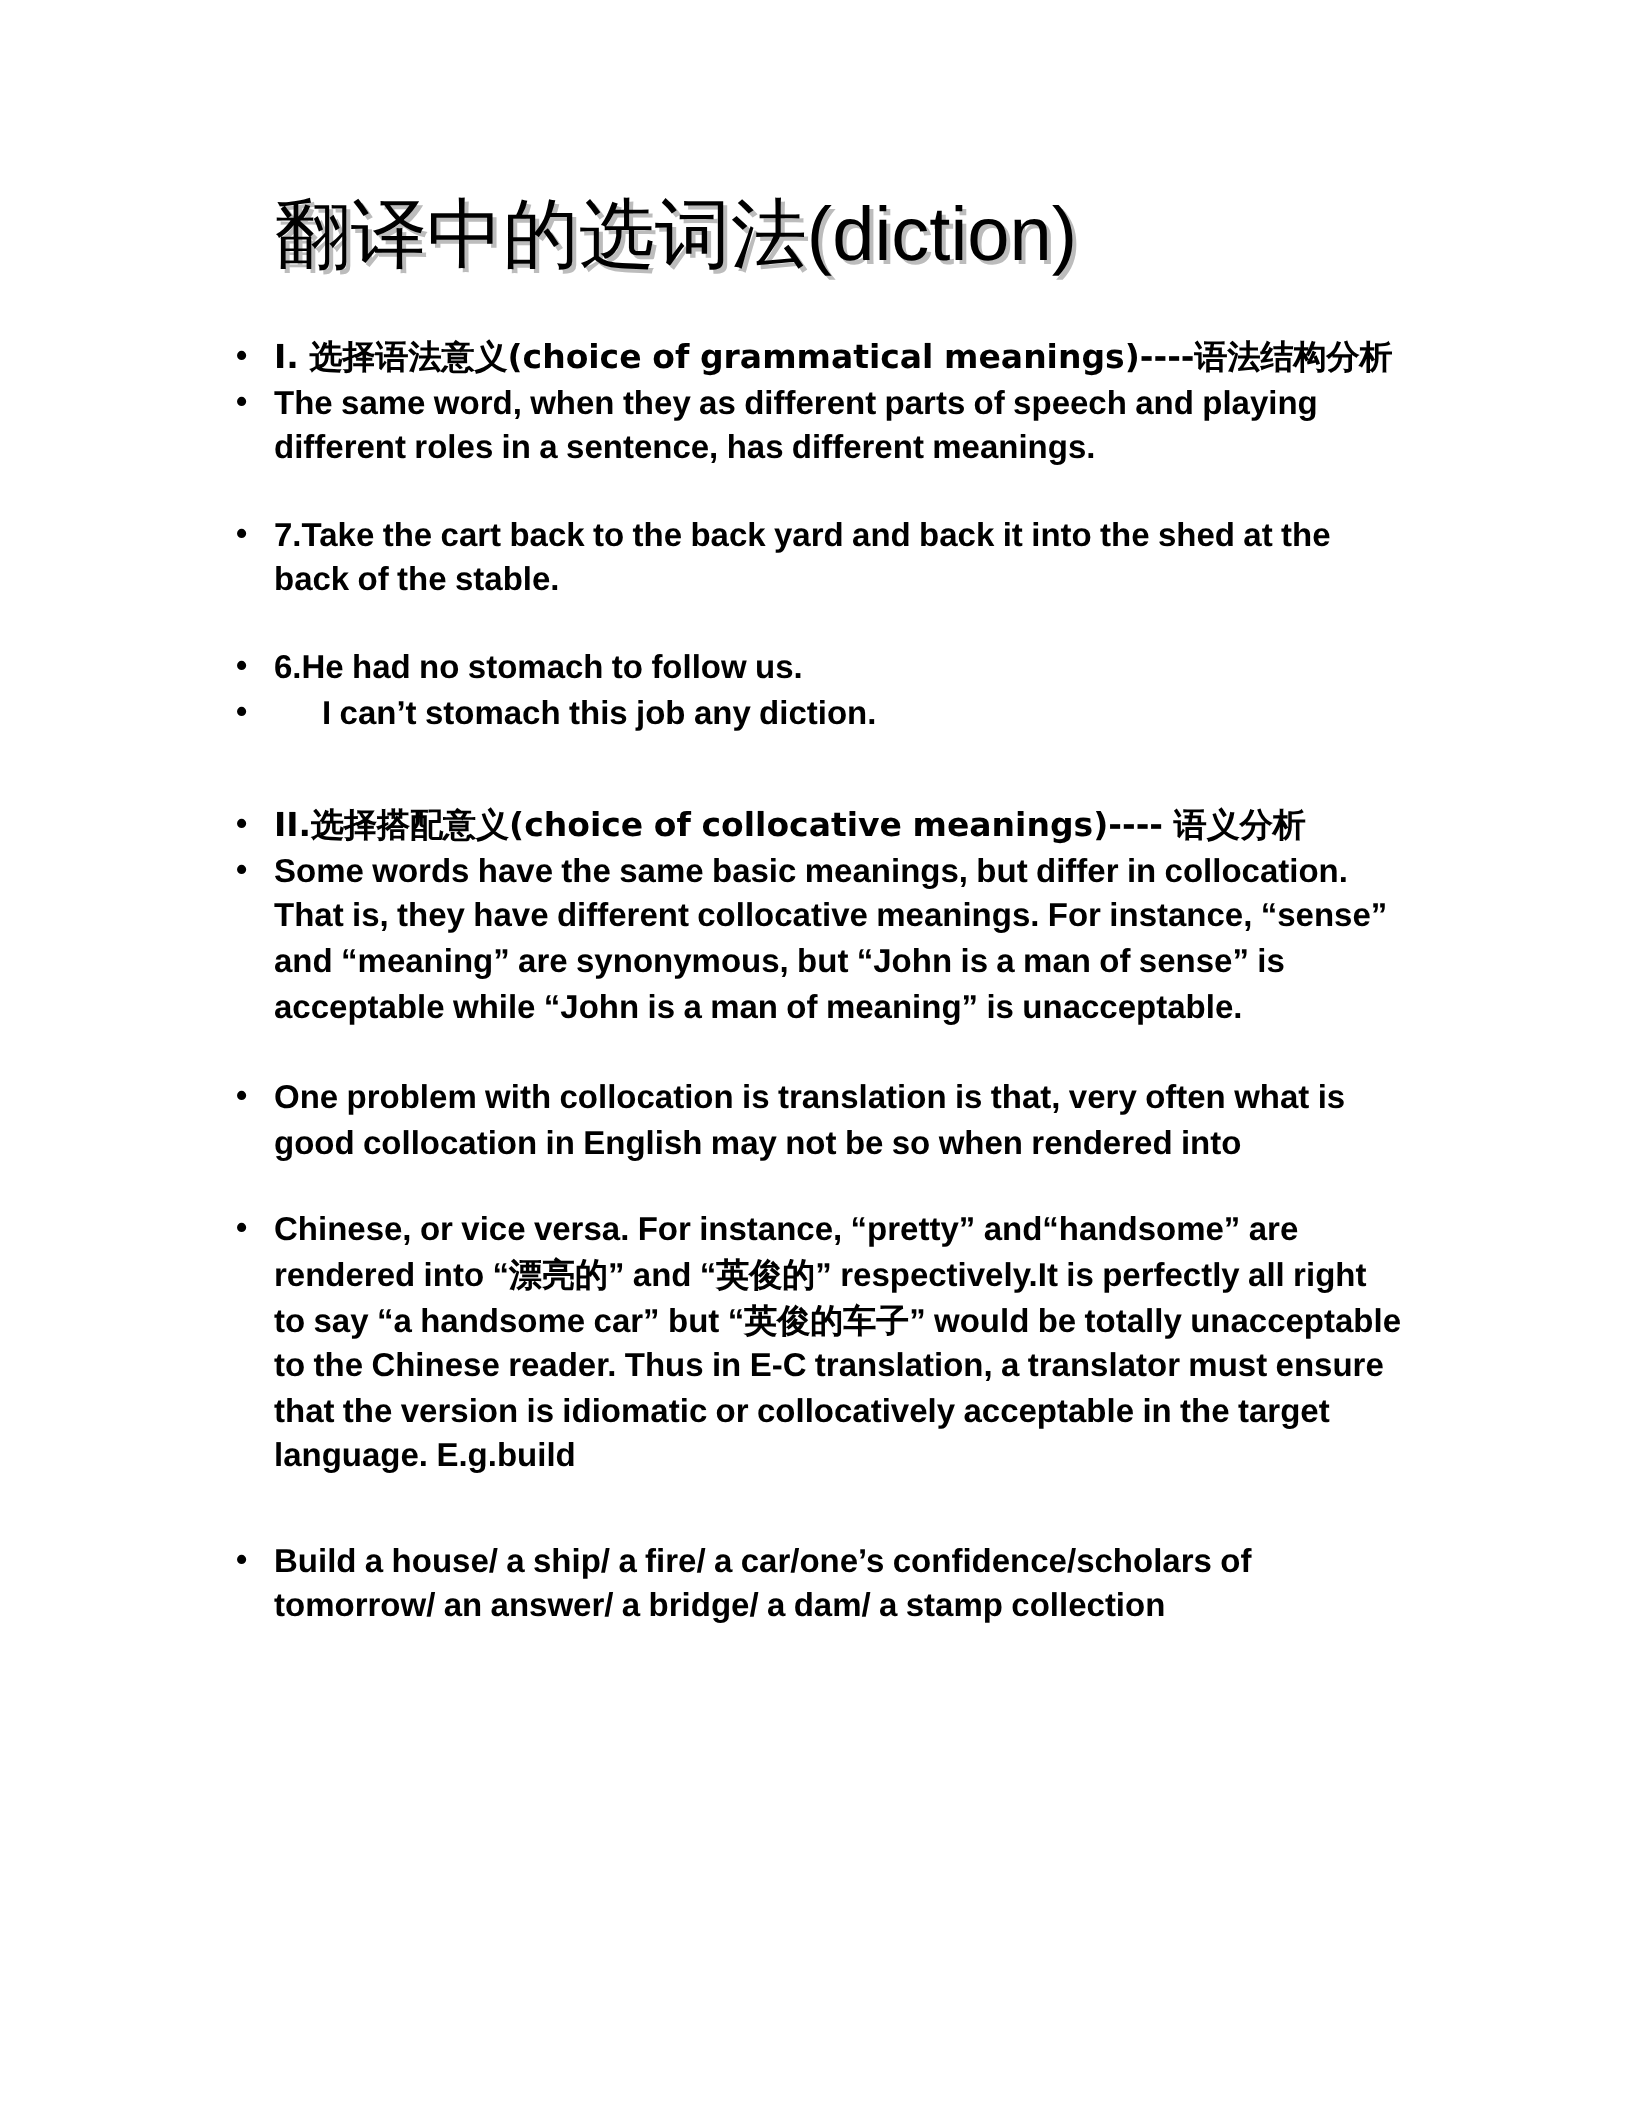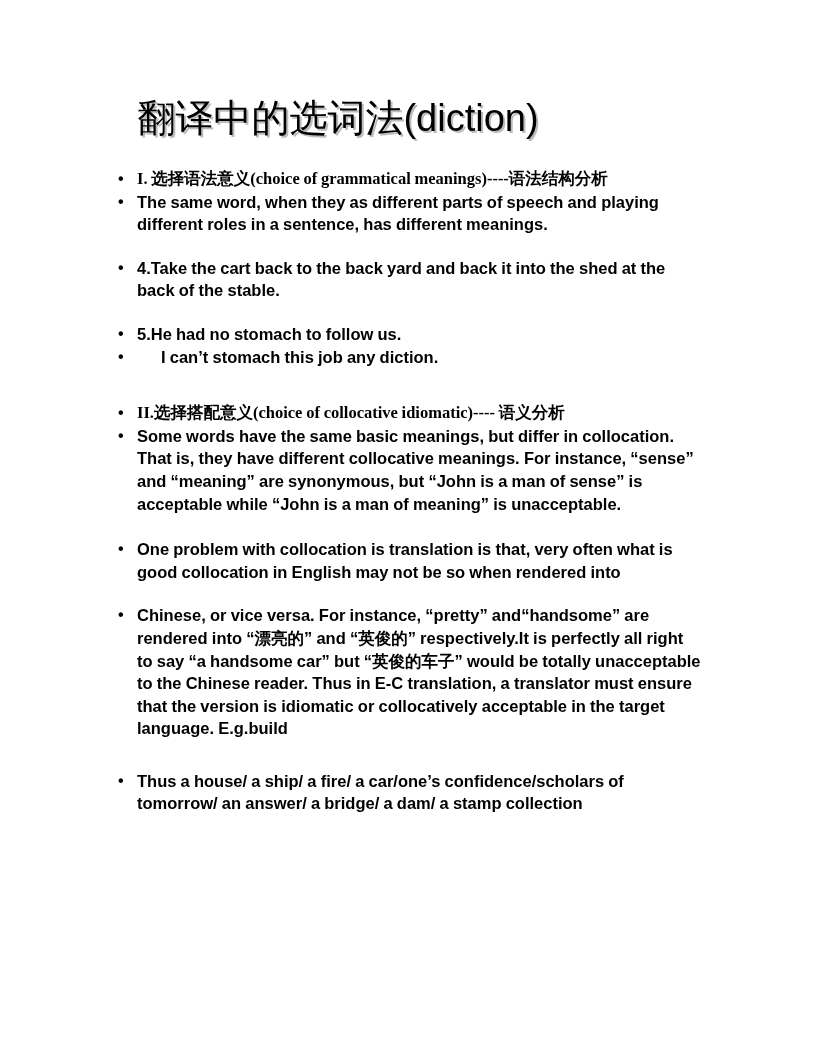--- a/index.html
+++ b/index.html
@@ -72,21 +72,21 @@
   }
 
   
   .gap-sm { margin-top: 0px; }
   .gap-md { margin-top: 21px; }
   .gap-lg { margin-top: 23px; }
   .gap-xl { margin-top: 34px; }
   .gap-xxl { margin-top: 30px; }
 
   
-  .heading-row .bullet-text { font-weight: 700; font-family: Liberation Serif, serif; }
+  .heading-row .bullet-text { font-weight: 700; }
 
   .indent-extra { padding-left: 24px; }
 
   
   .cjk {
     font-family: "DejaVu Sans", "Liberation Sans", sans-serif;
     font-weight: 400;
   }
 </style>
 </head>
@@ -103,52 +103,52 @@
       <span class="bullet-text cjk">I.  选择语法意义(choice of grammatical meanings)----语法结构分析</span>
     </div>
 
     <div class="bullet-row gap-sm">
       <span class="bullet-mark">•</span>
       <span class="bullet-text">The same word, when they as different parts of speech and playing different roles in a sentence, has different meanings.</span>
     </div>
 
     <div class="bullet-row gap-md">
       <span class="bullet-mark">•</span>
-      <span class="bullet-text">4.Take the cart back to the back yard and back it into the shed at the back of the stable.</span>
+      <span class="bullet-text">7.Take the cart back to the back yard and back it into the shed at the back of the stable.</span>
     </div>
 
     <div class="bullet-row gap-md">
       <span class="bullet-mark">•</span>
-      <span class="bullet-text">5.He had no stomach to follow us.</span>
+      <span class="bullet-text">6.He had no stomach to follow us.</span>
     </div>
 
     <div class="bullet-row gap-sm">
       <span class="bullet-mark">•</span>
       <span class="bullet-text indent-extra">I can’t stomach this job any diction.</span>
     </div>
 
     <div class="bullet-row heading-row gap-xl">
       <span class="bullet-mark">•</span>
-      <span class="bullet-text cjk"> II.选择搭配意义(choice of collocative idiomatic)---- 语义分析</span>
+      <span class="bullet-text cjk"> II.选择搭配意义(choice of collocative meanings)---- 语义分析</span>
     </div>
 
     <div class="bullet-row gap-sm">
       <span class="bullet-mark">•</span>
       <span class="bullet-text">Some words have the same basic meanings, but differ in collocation. That is, they have different collocative meanings. For instance, “sense” and “meaning” are synonymous, but “John is a man of sense” is acceptable while “John is a man of meaning” is unacceptable.</span>
     </div>
 
     <div class="bullet-row gap-lg">
       <span class="bullet-mark">•</span>
       <span class="bullet-text">One problem with collocation is translation is that, very often what is good collocation in English may not be so when rendered into</span>
     </div>
 
     <div class="bullet-row gap-md">
       <span class="bullet-mark">•</span>
       <span class="bullet-text">Chinese, or vice versa. For instance, “pretty” and“handsome” are rendered into “漂亮的” and “英俊的” respectively.It is perfectly all right to say “a handsome car” but “英俊的车子” would be totally unacceptable to the Chinese reader. Thus in E-C translation, a translator must ensure that the version is idiomatic or collocatively acceptable in the target language. E.g.build</span>
     </div>
 
     <div class="bullet-row gap-xxl">
       <span class="bullet-mark">•</span>
-      <span class="bullet-text">Thus a house/ a ship/ a fire/ a car/one’s confidence/scholars of tomorrow/ an answer/ a bridge/ a dam/ a stamp collection</span>
+      <span class="bullet-text">Build a house/ a ship/ a fire/ a car/one’s confidence/scholars of tomorrow/ an answer/ a bridge/ a dam/ a stamp collection</span>
     </div>
 
   </div>
 </div>
 
 </body></html>

